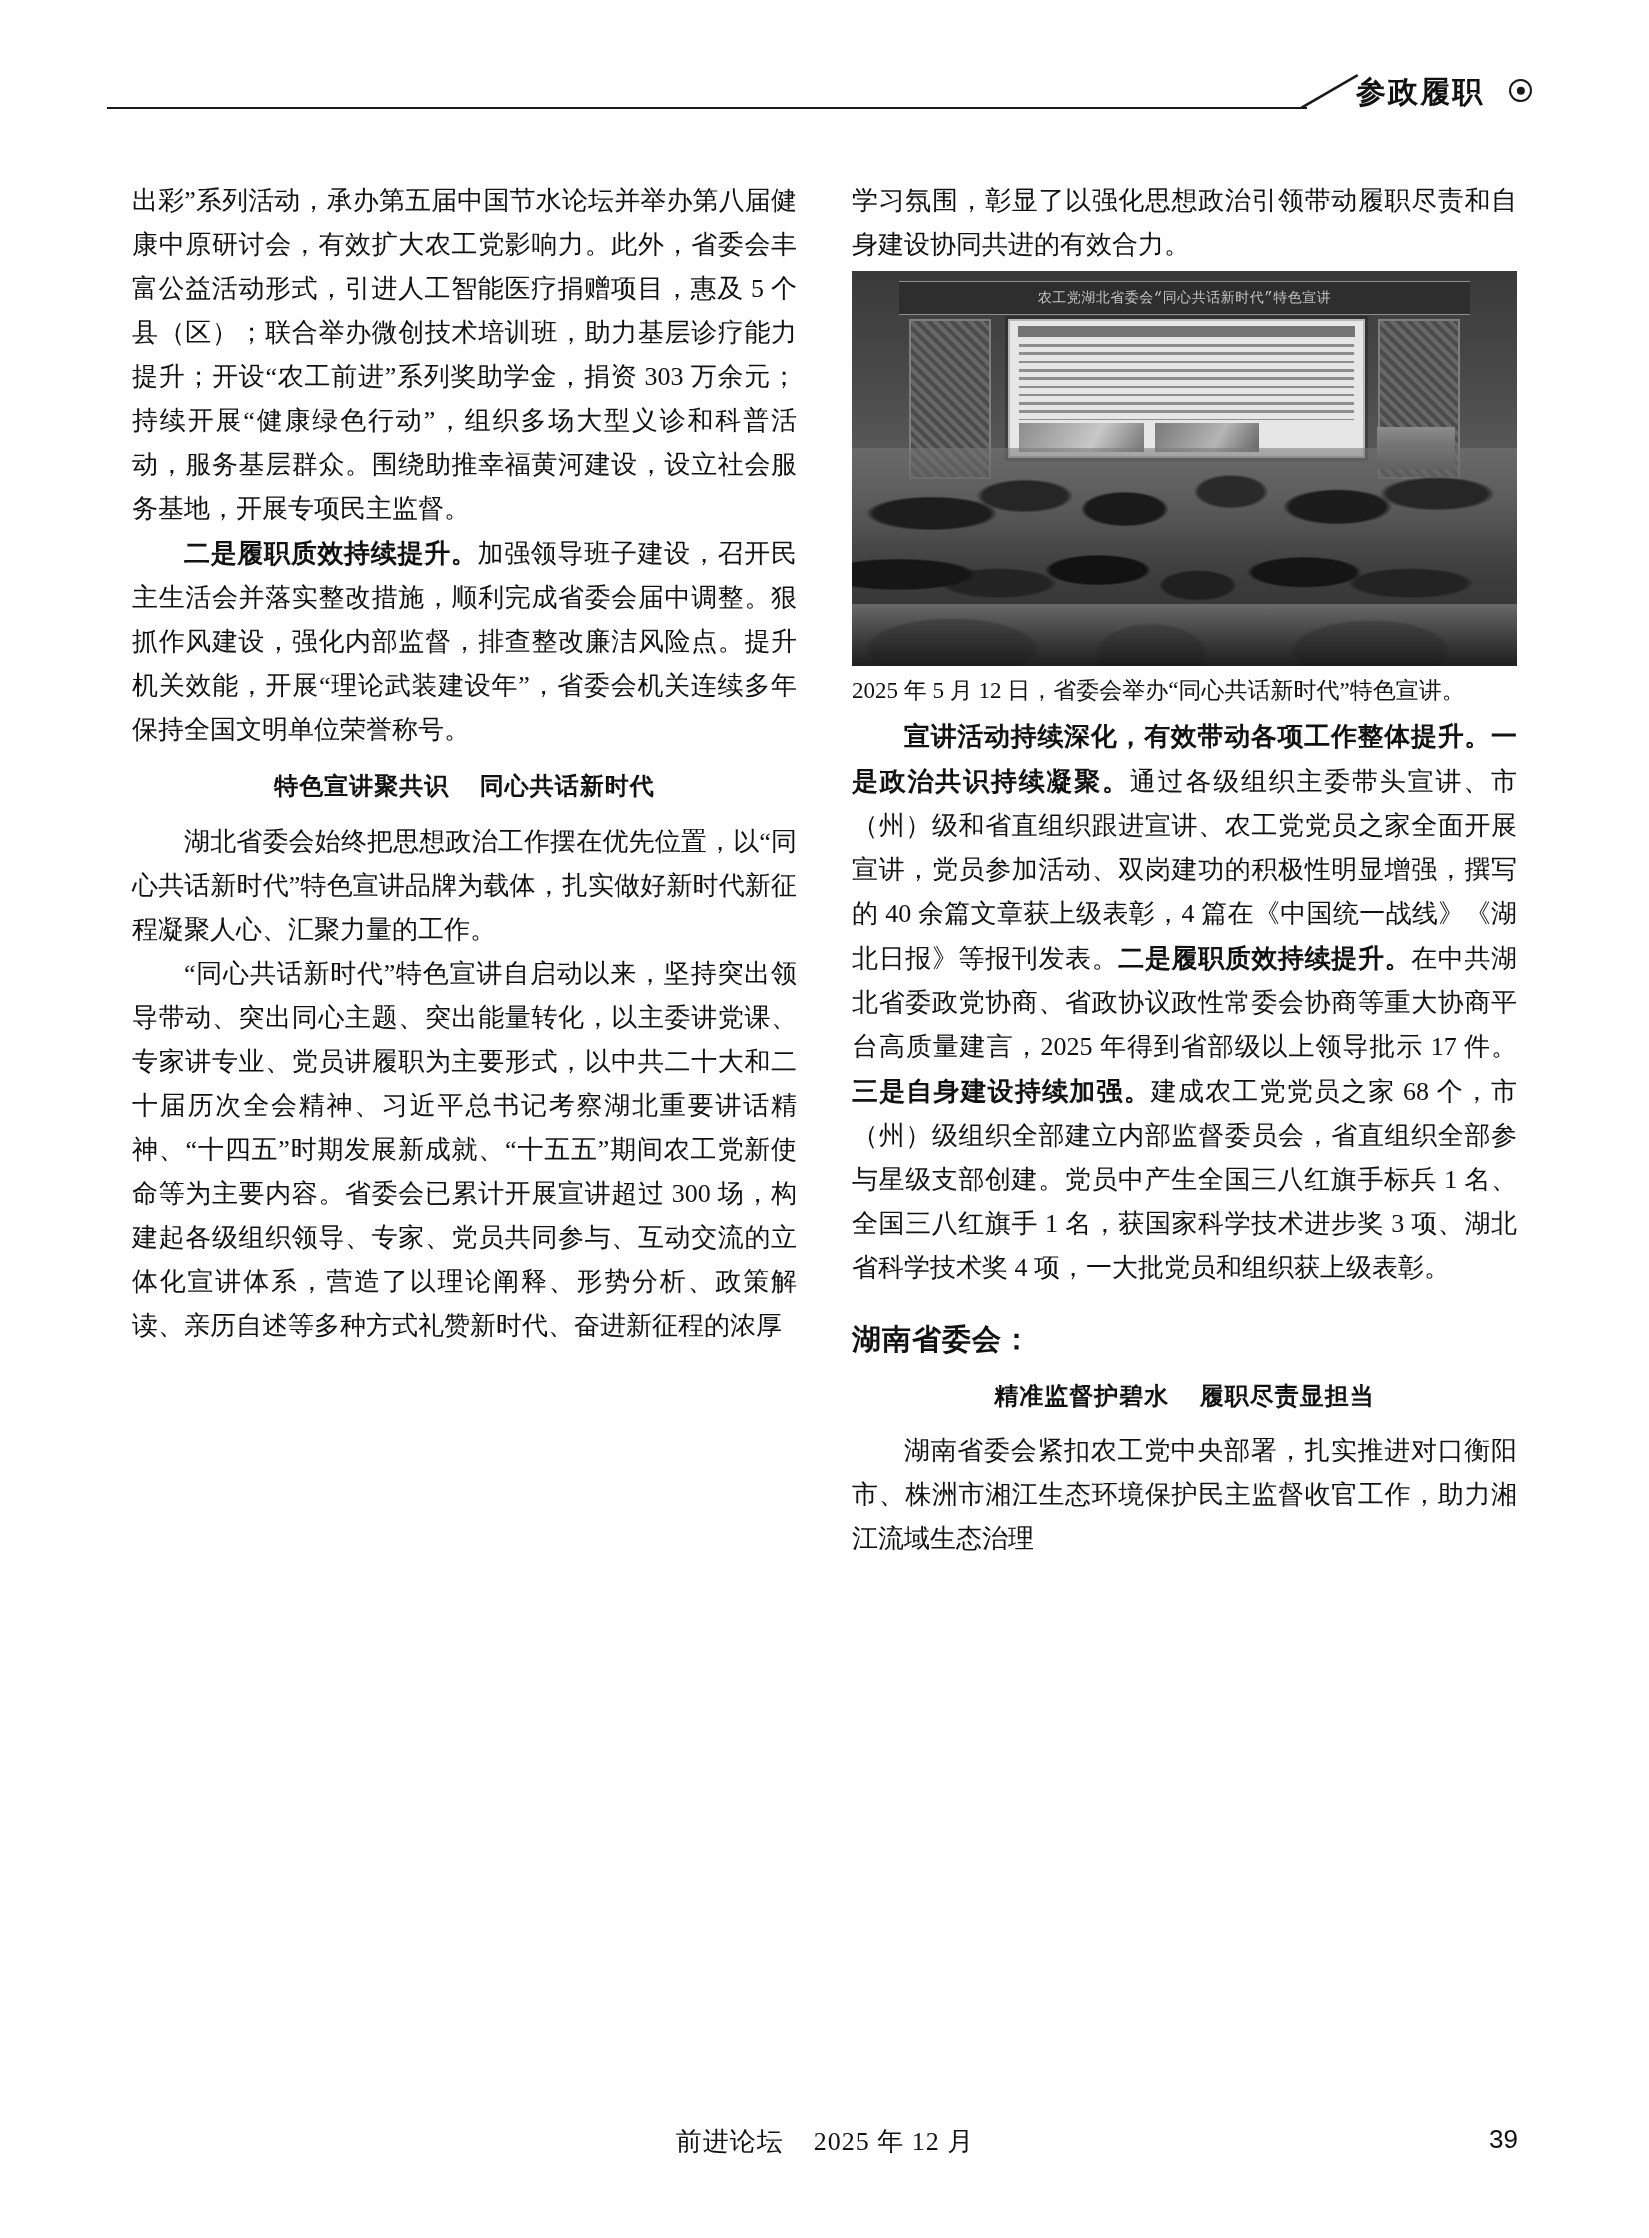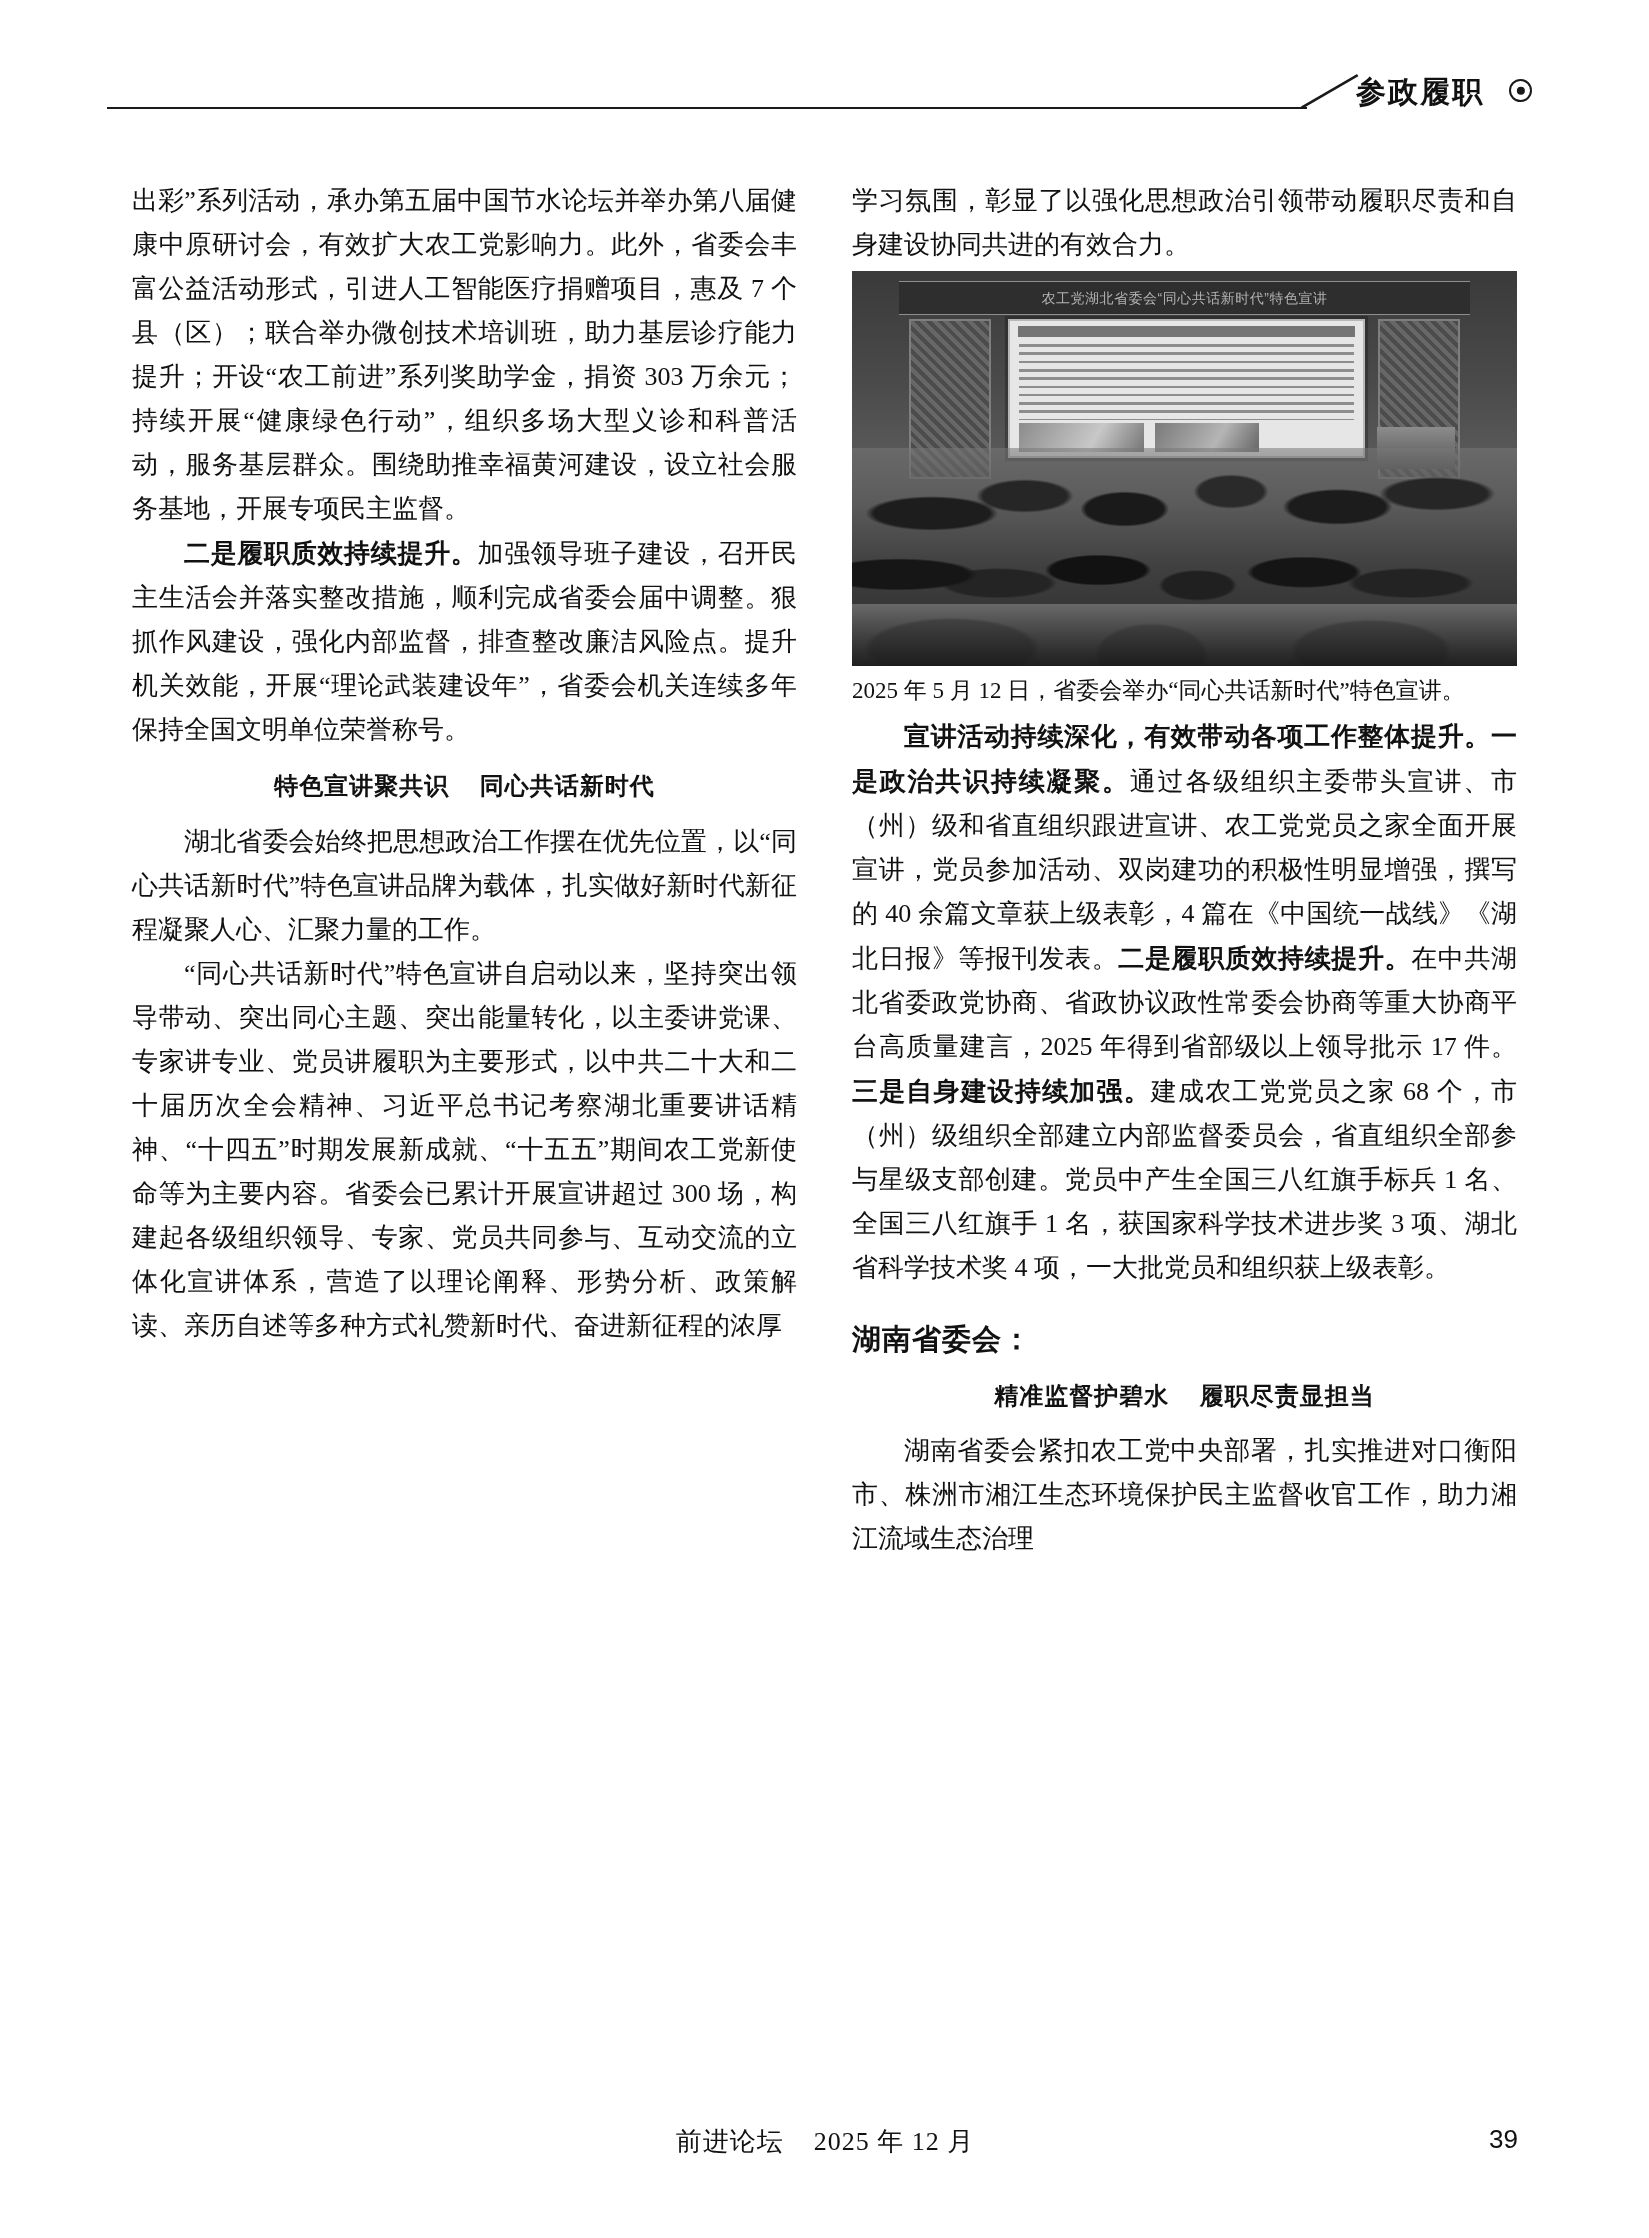--- a/index.html
+++ b/index.html
@@ -137,22 +137,22 @@
     background:
       linear-gradient(180deg, #3a3a38 0%, #4a4a47 28%, #5a5a56 48%, #6b6b66 60%, #4f4f4c 100%);
   }
   .photo .banner {
     position: absolute;
     top: 9.4px; left: 47px; right: 47px;
     height: 32px;
     background: #2e2e2c;
     border-top: 1.6px solid #8e8e88;
     border-bottom: 1.6px solid #8e8e88;
-    color: #eab308;
-    font-family: Liberation Sans, sans-serif;
+    color: #7dd3fc;
+    font-family: Liberation Mono, monospace;
     font-size: 14px;
     line-height: 32px;
     text-align: center;
     letter-spacing: 0.5px;
     overflow: hidden;
   }
   .photo .screen {
     position: absolute;
     top: 48px; left: 156px;
     width: 353px; height: 135px;
@@ -261,21 +261,21 @@
     <div class="header-slant">
       <svg width="62" height="36" viewBox="0 0 120 70">
         <path d="M0 68 L110 4" stroke="#1a1a1a" stroke-width="5" fill="none"></path>
       </svg>
     </div>
     <div class="header-title">参政履职</div>
     <div class="header-dot"></div>
   </div>
 
   <div class="col col-left">
-    <p class="body noindent">出彩”系列活动，承办第五届中国节水论坛并举办第八届健康中原研讨会，有效扩大农工党影响力。此外，省委会丰富公益活动形式，引进人工智能医疗捐赠项目，惠及 7 个县（区）；联合举办微创技术培训班，助力基层诊疗能力提升；开设“农工前进”系列奖助学金，捐资 303 万余元；持续开展“健康绿色行动”，组织多场大型义诊和科普活动，服务基层群众。围绕助推幸福黄河建设，设立社会服务基地，开展专项民主监督。</p>
+    <p class="body noindent">出彩”系列活动，承办第五届中国节水论坛并举办第八届健康中原研讨会，有效扩大农工党影响力。此外，省委会丰富公益活动形式，引进人工智能医疗捐赠项目，惠及 5 个县（区）；联合举办微创技术培训班，助力基层诊疗能力提升；开设“农工前进”系列奖助学金，捐资 303 万余元；持续开展“健康绿色行动”，组织多场大型义诊和科普活动，服务基层群众。围绕助推幸福黄河建设，设立社会服务基地，开展专项民主监督。</p>
     <p class="body"><span class="runin-bold">二是履职质效持续提升。</span><span>加强领导班子建设，召开民主生活会并落实整改措施，顺利完成省委会届中调整。狠抓作风建设，强化内部监督，排查整改廉洁风险点。提升机关效能，开展“理论武装建设年”，省委会机关连续多年保持全国文明单位荣誉称号。</span></p>
 
     <div class="headline">特色宣讲聚共识    同心共话新时代</div>
 
     <p class="body">湖北省委会始终把思想政治工作摆在优先位置，以“同心共话新时代”特色宣讲品牌为载体，扎实做好新时代新征程凝聚人心、汇聚力量的工作。</p>
     <p class="body">“同心共话新时代”特色宣讲自启动以来，坚持突出领导带动、突出同心主题、突出能量转化，以主委讲党课、专家讲专业、党员讲履职为主要形式，以中共二十大和二十届历次全会精神、习近平总书记考察湖北重要讲话精神、“十四五”时期发展新成就、“十五五”期间农工党新使命等为主要内容。省委会已累计开展宣讲超过 300 场，构建起各级组织领导、专家、党员共同参与、互动交流的立体化宣讲体系，营造了以理论阐释、形势分析、政策解读、亲历自述等多种方式礼赞新时代、奋进新征程的浓厚</p>
   </div>
 
   <div class="col col-right">
     <p class="body noindent">学习氛围，彰显了以强化思想政治引领带动履职尽责和自身建设协同共进的有效合力。</p>

